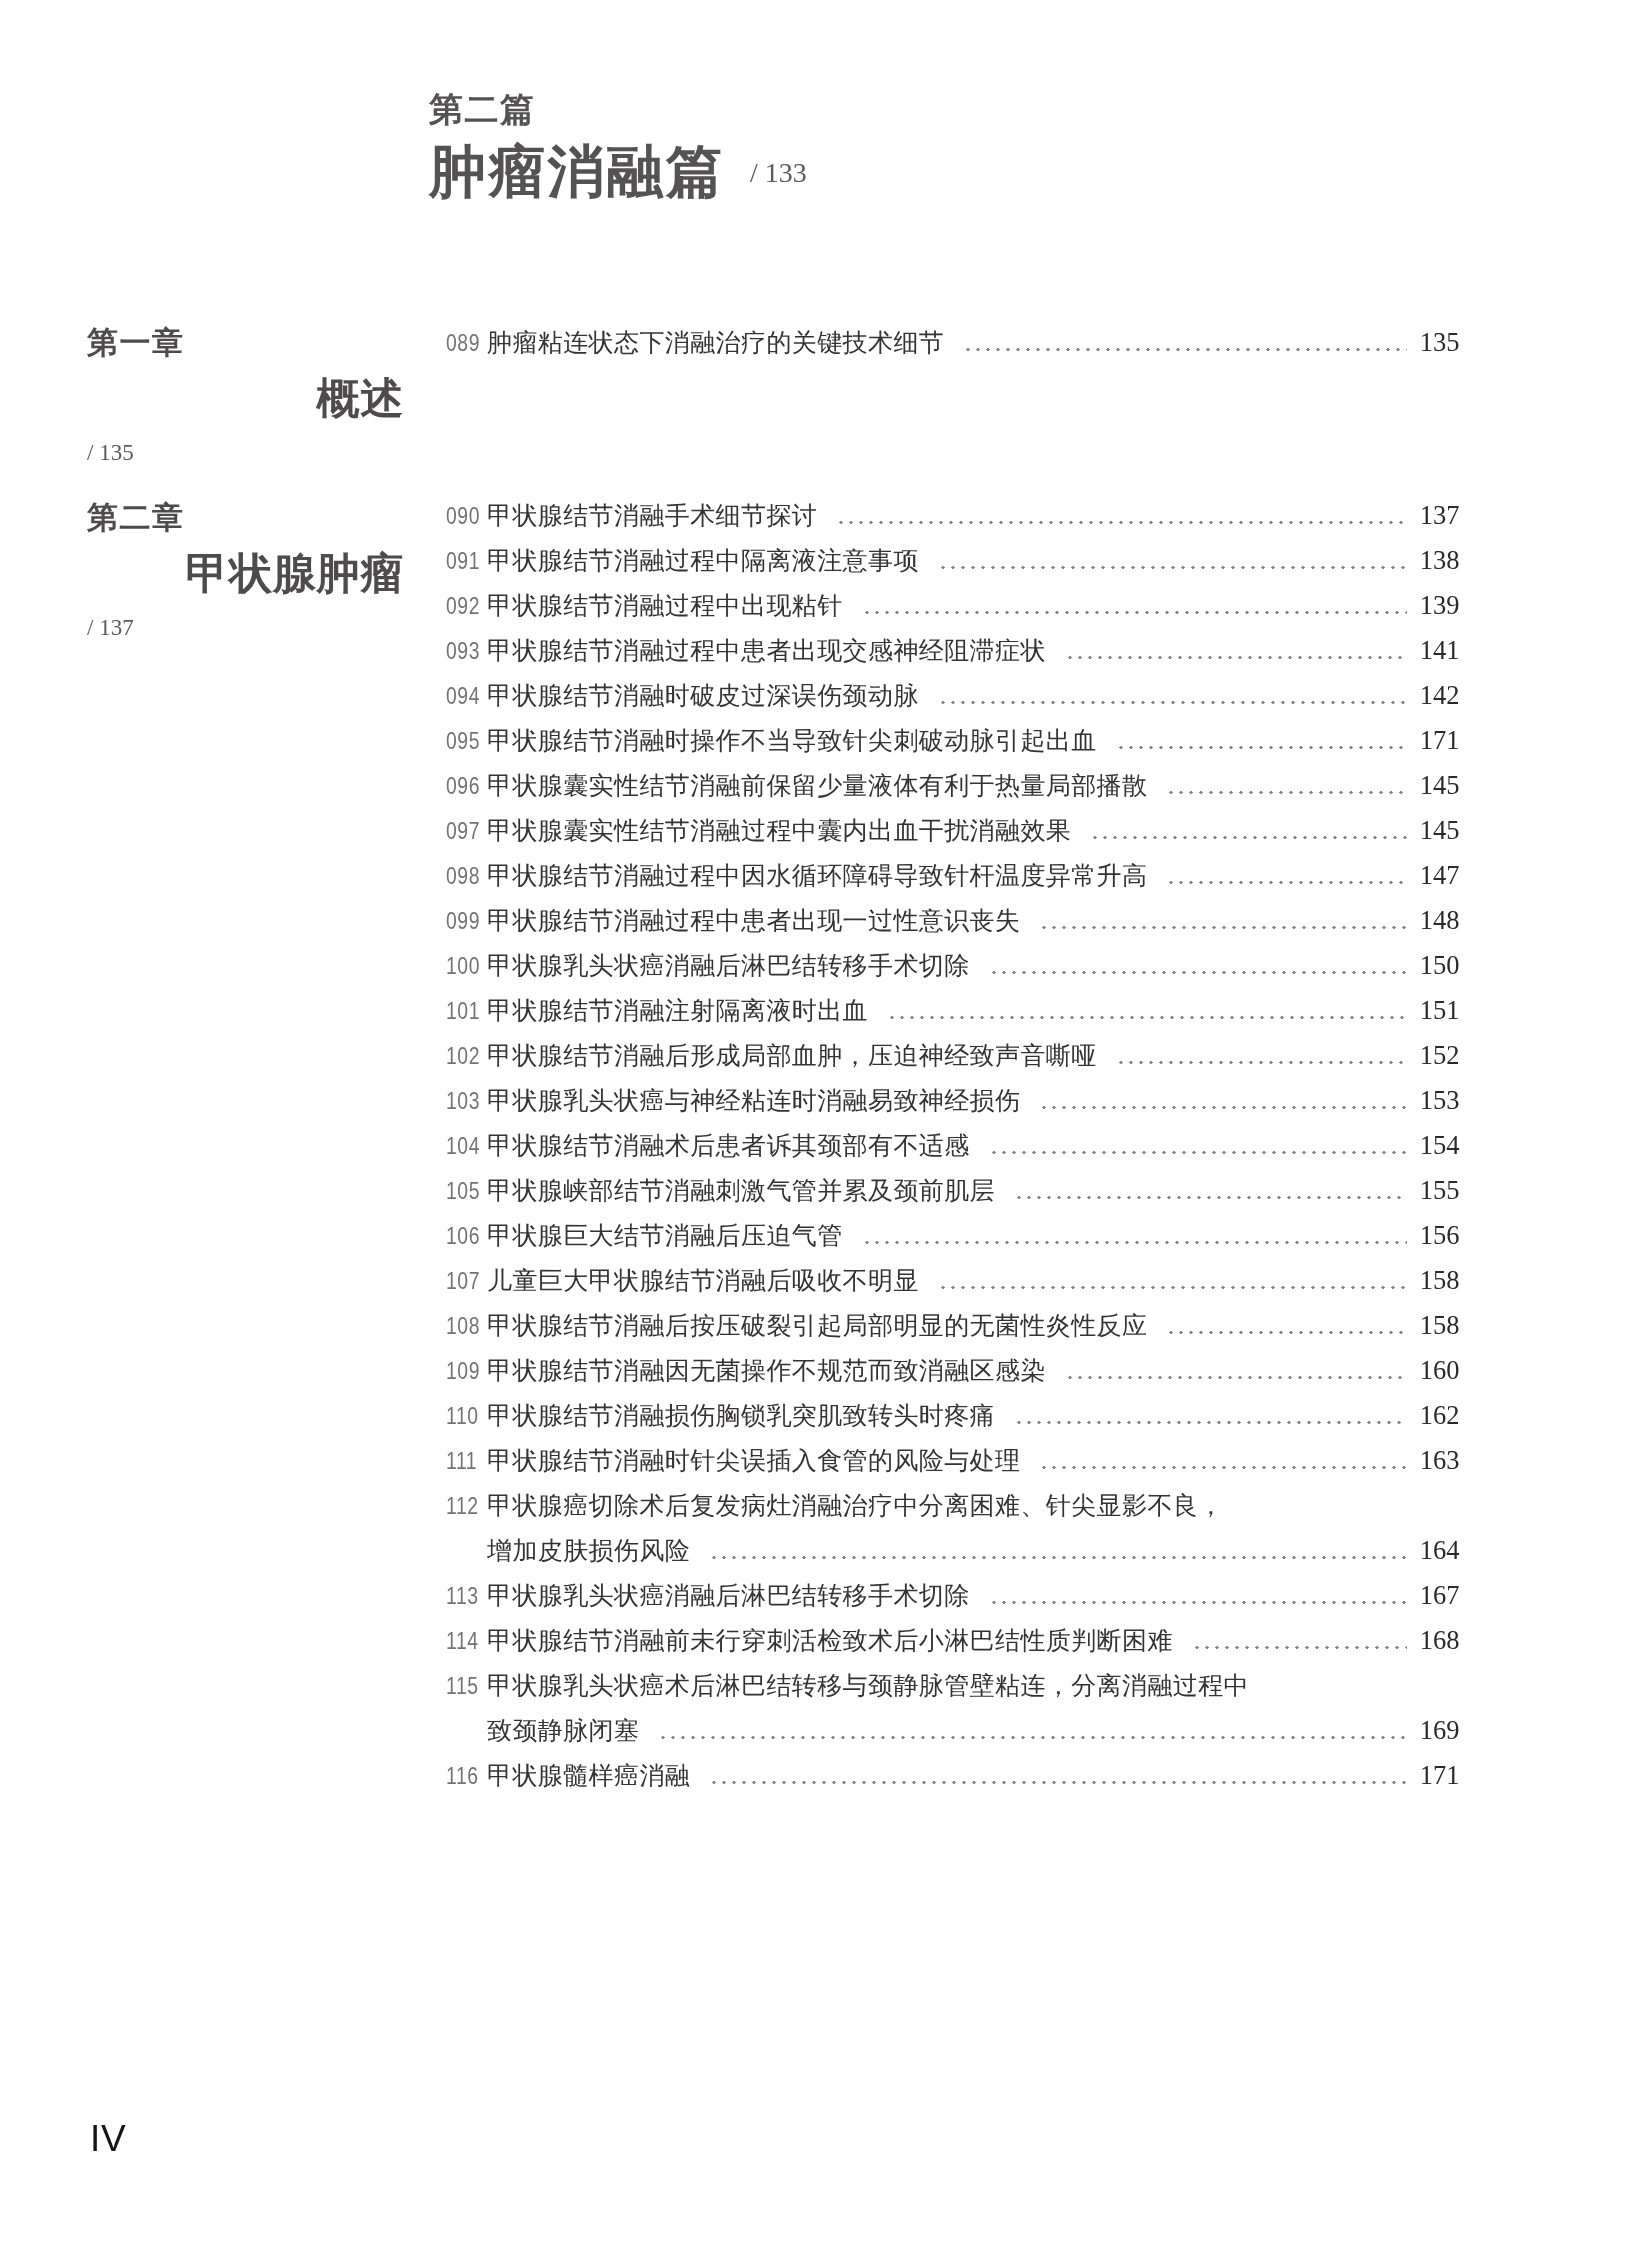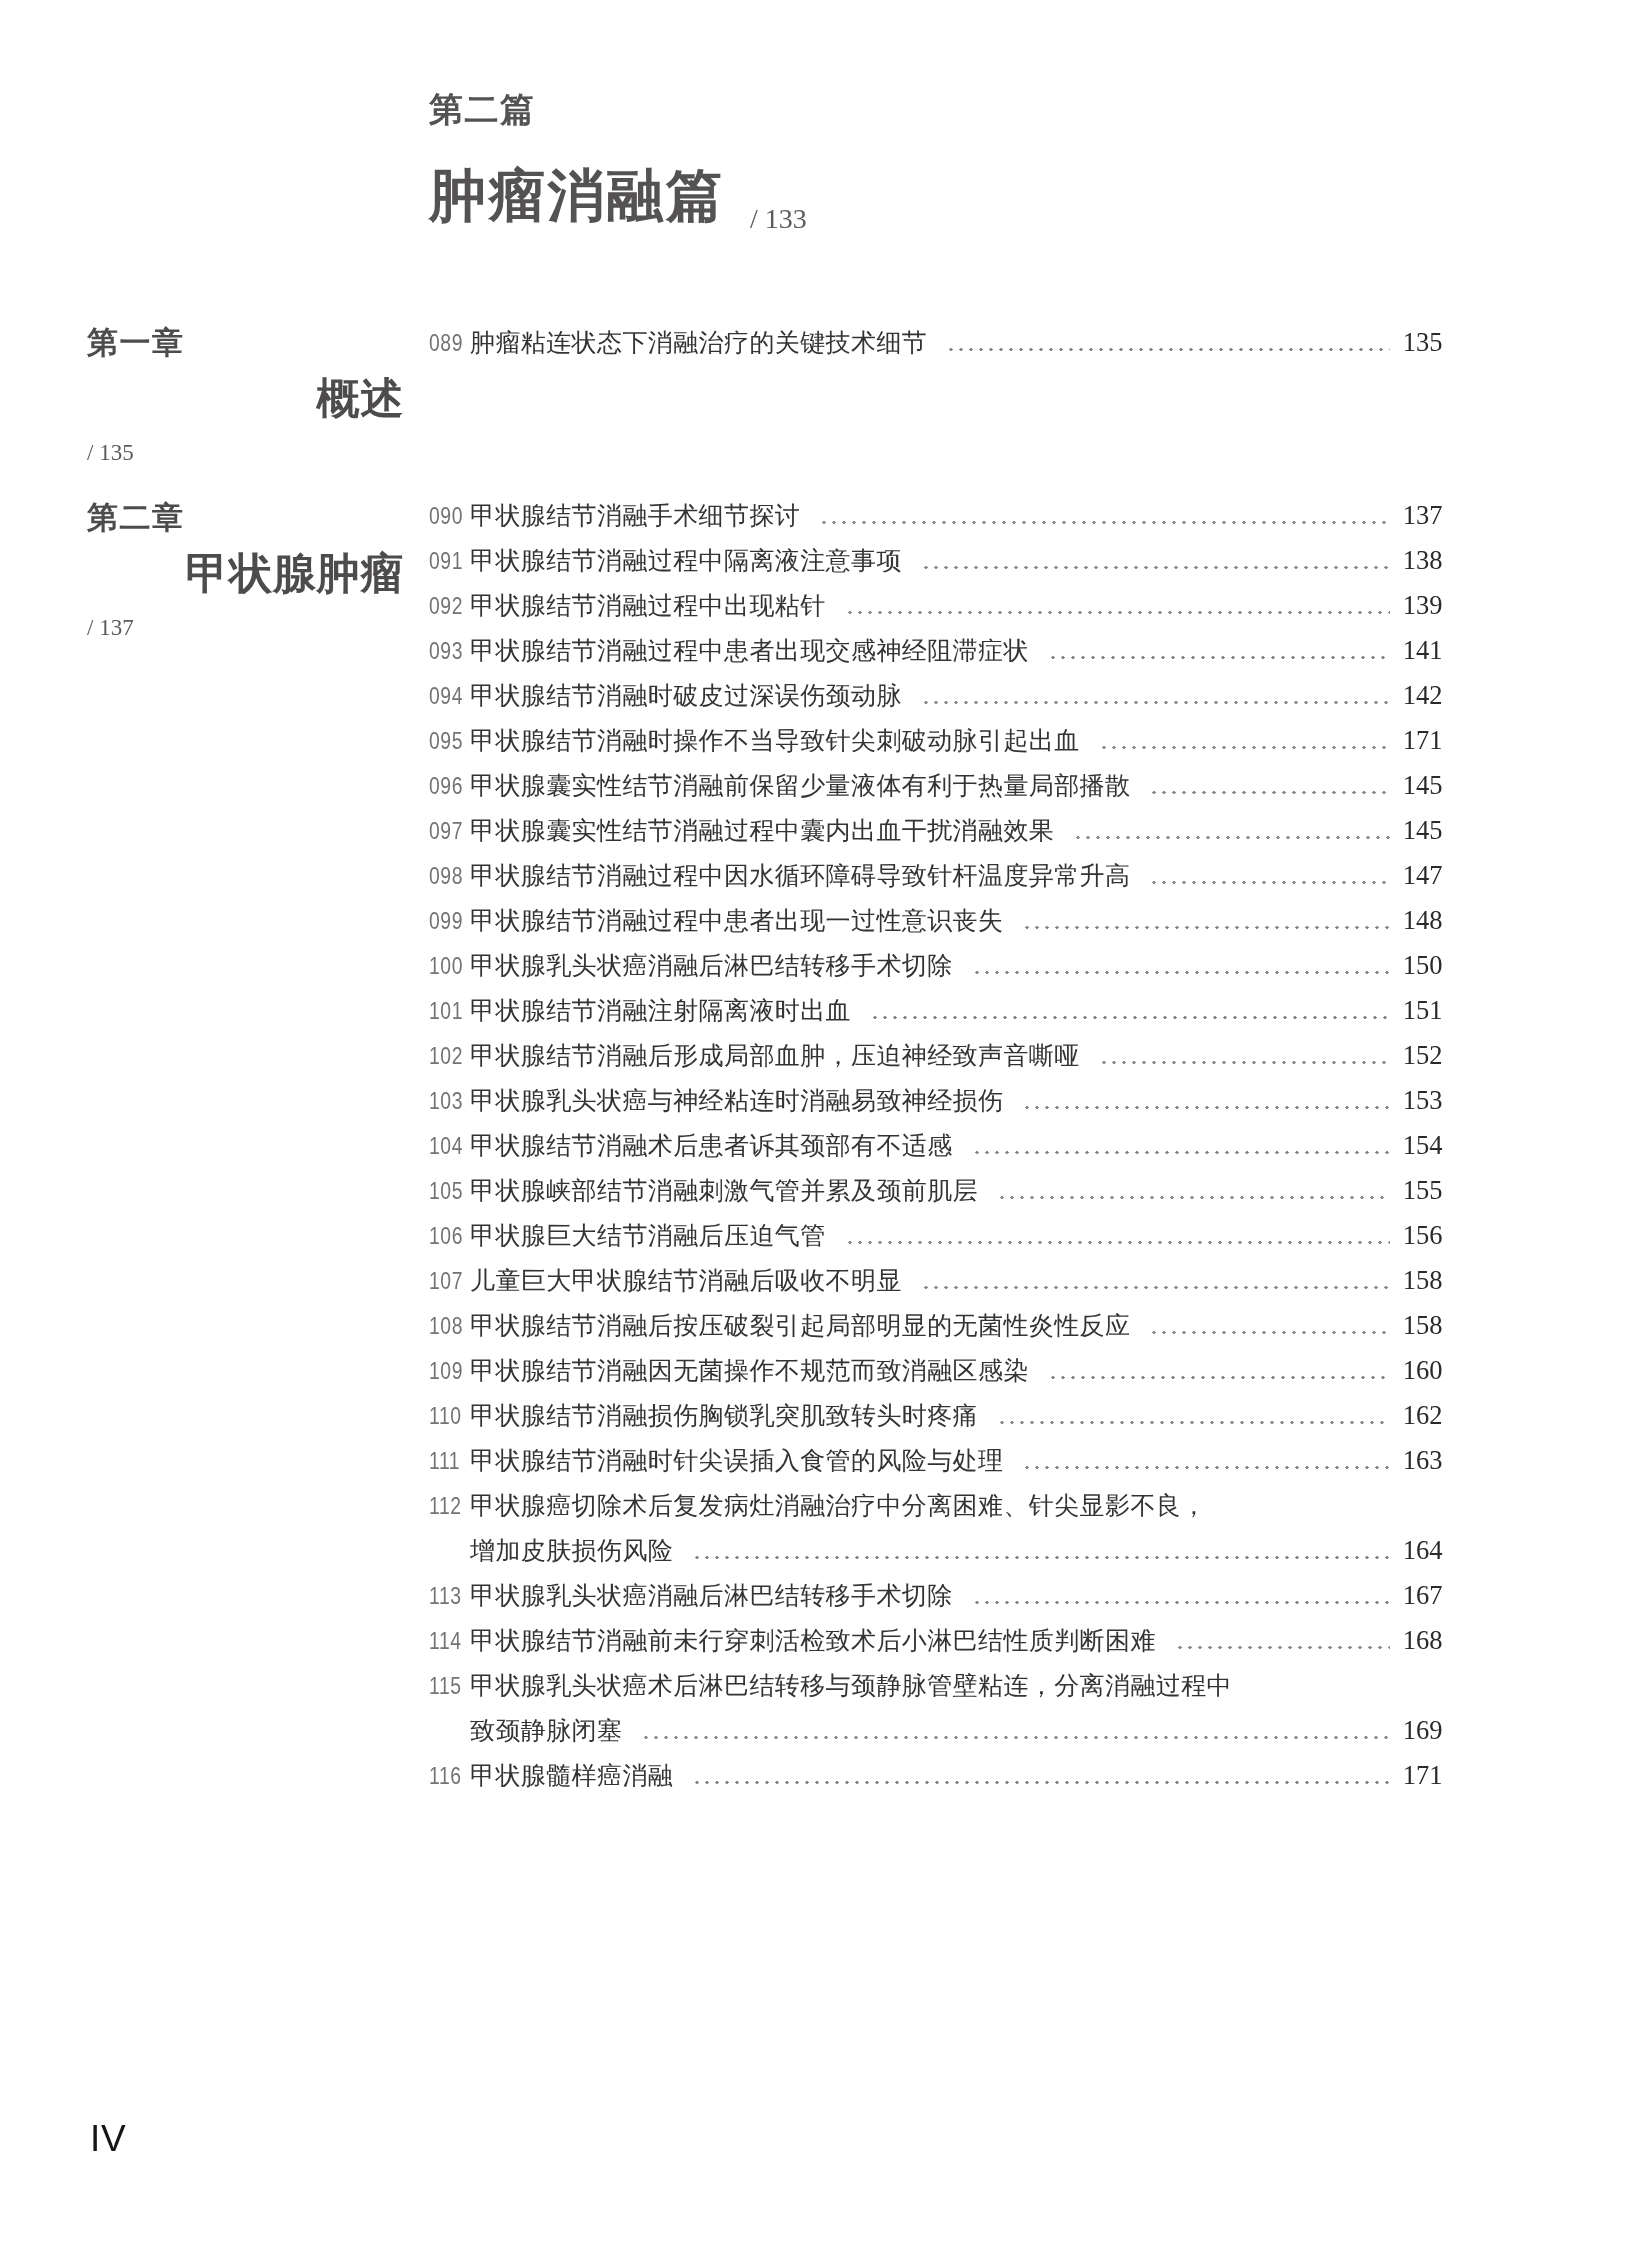--- a/index.html
+++ b/index.html
@@ -6,32 +6,32 @@
   body{
     position:relative;
     width:1635px;height:2261px;
     background:#ffffff;
     font-family:"Liberation Serif","DejaVu Serif",serif;
     overflow:hidden;
   }
   
   .header{position:absolute;left:429px;top:87px;}
   .part-label{font-size:34px;font-weight:bold;color:#555254;letter-spacing:1.5px;}
-  .part-title-row{display:flex;align-items:flex-end;margin-top:25px;}
+  .part-title-row{display:flex;align-items:center;margin-top:1px;}
   .part-title{font-size:57px;font-weight:bold;color:#555254;letter-spacing:2.2px;}
   .part-page{font-size:28px;color:#5d5a5c;margin-left:25px;}
   
   .sidebar-block{position:absolute;left:87px;width:317px;}
   #chapter-0{top:322px;}
   #chapter-1{top:497px;}
   .ch-label{font-size:31px;font-weight:bold;color:#4e4b4d;letter-spacing:1.5px;}
   .ch-title{font-size:43px;font-weight:bold;color:#4e4b4d;margin-top:5.9px;letter-spacing:0.7px;text-align:right;}
   .ch-page{font-size:23px;color:#5d5a5c;margin-top:11.8px;}
   
-  .toc-section{position:absolute;left:429px;width:1014px;}
+  .toc-section{position:absolute;left:446px;width:1014px;}
   #section-0{top:326px;}
   #section-1{top:499px;}
   .toc-row{height:45px;display:flex;align-items:baseline;}
   .toc-num{
     width:38px;flex:none;
     font-family:"Liberation Sans","DejaVu Sans",sans-serif;
     font-size:23.6px;color:#737276;letter-spacing:0.7px;
     transform:scaleX(0.82);transform-origin:left bottom;
   }
   .toc-title{font-size:25px;color:#343233;margin-left:3px;letter-spacing:0.4px;white-space:nowrap;}

